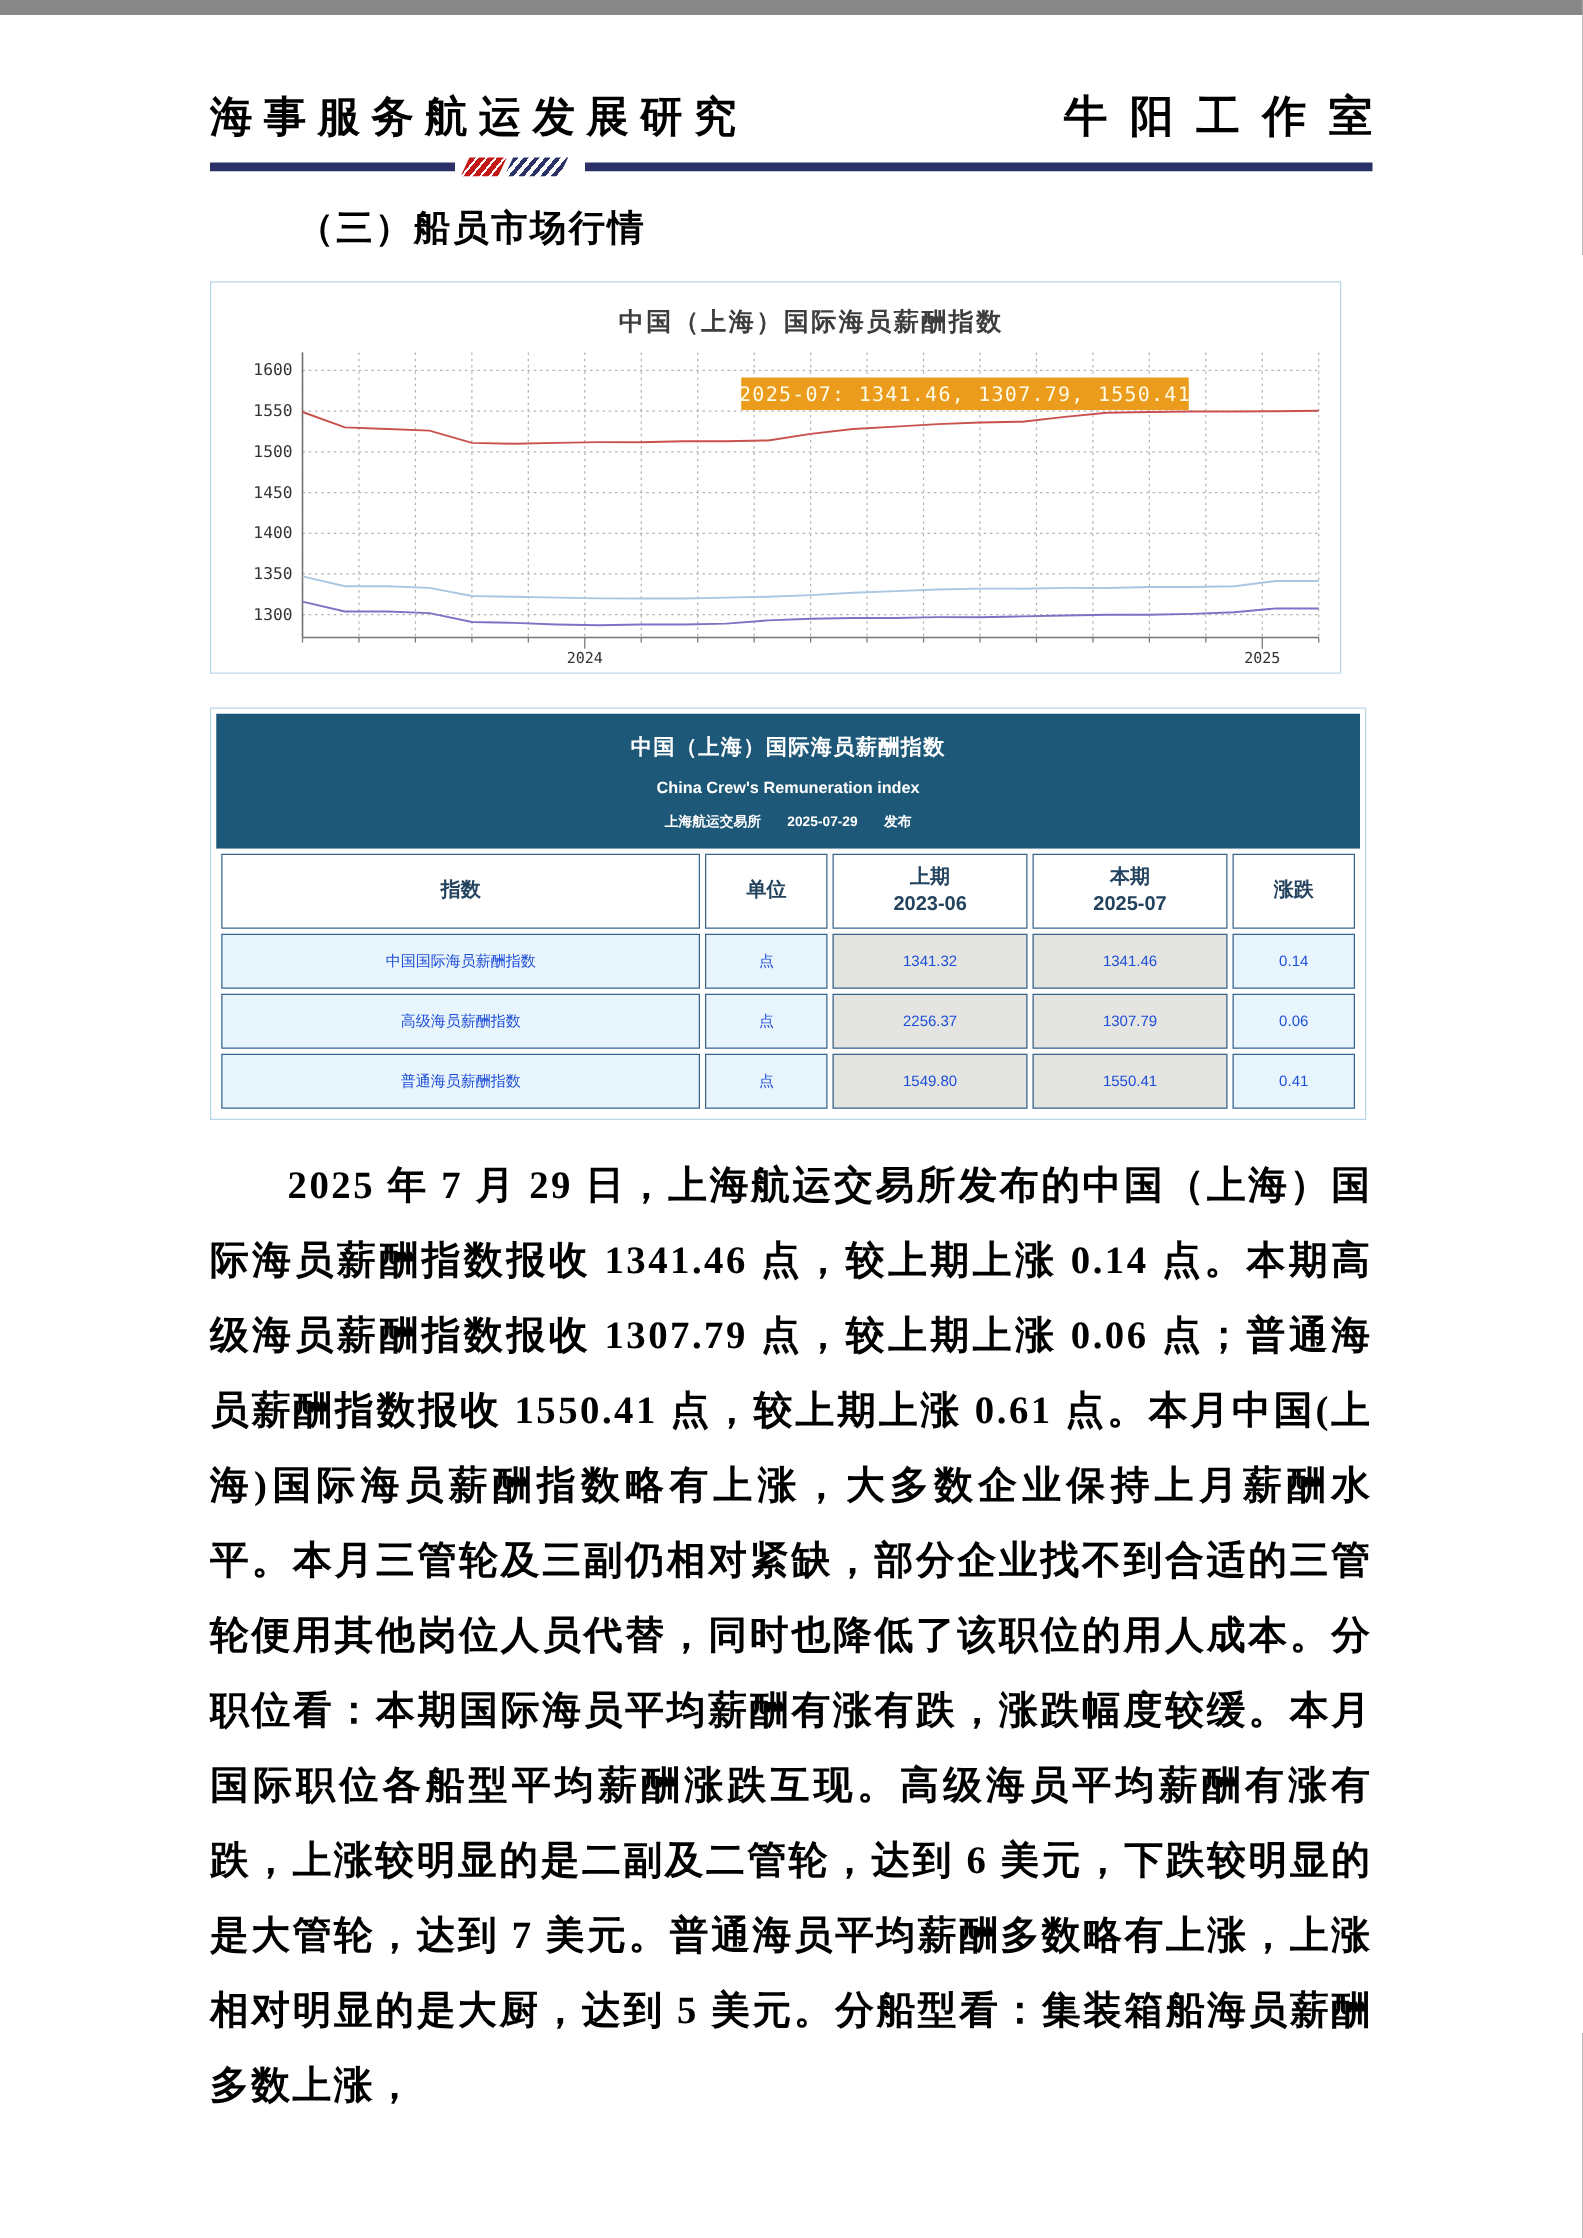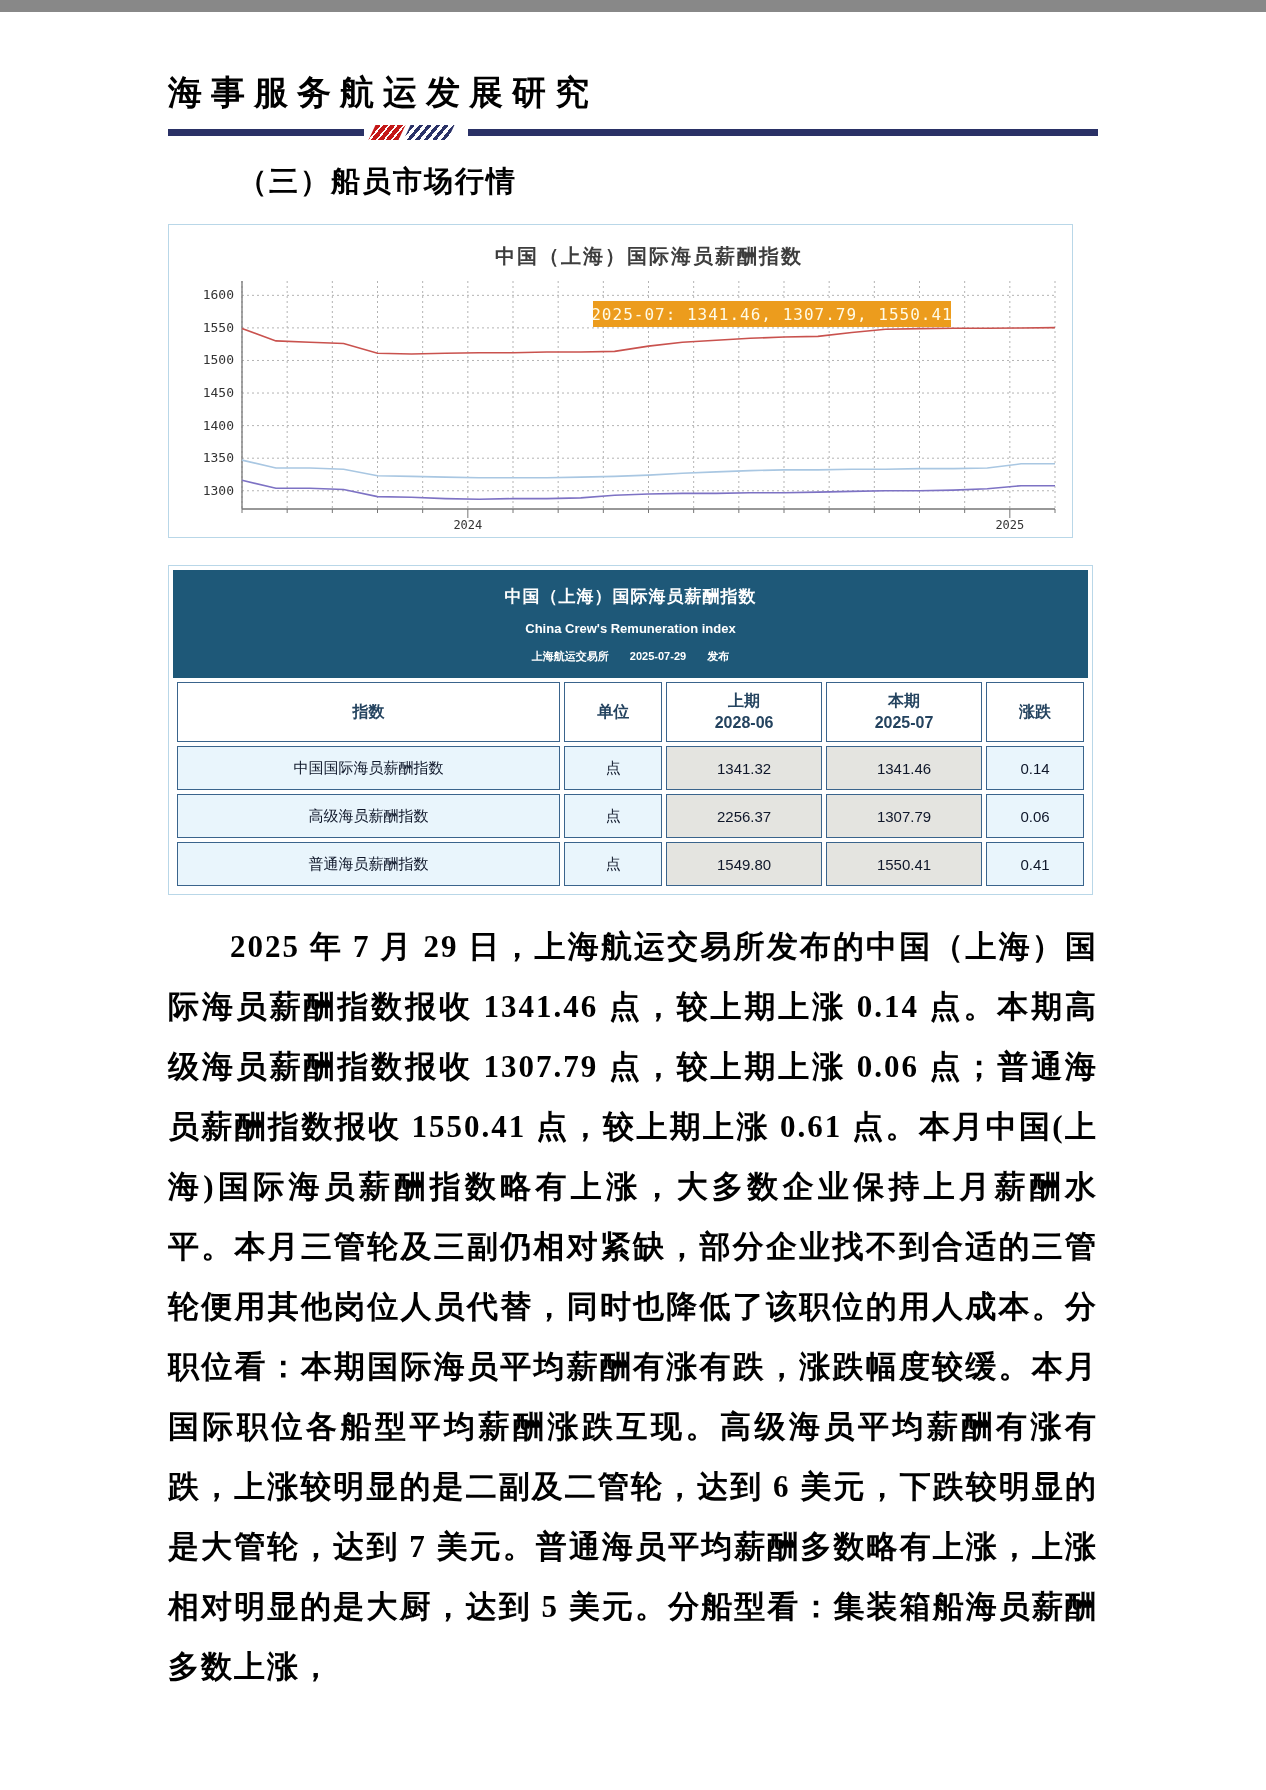--- a/index.html
+++ b/index.html
@@ -34,37 +34,38 @@
   
   .table-frame{margin-top:27px;width:925px;box-sizing:border-box;border:1px solid #b9d7e8;padding:4px;background:#fff;}
   .tbl-banner{background:#1e5878;color:#fff;text-align:center;padding:15px 0 14px 0;}
   .tbl-banner .t1{font-size:17px;font-weight:bold;letter-spacing:1px;}
   .tbl-banner .t2{font-size:13px;font-weight:bold;margin-top:13px;}
   .tbl-banner .t3{font-size:11px;font-weight:bold;margin-top:13px;}
   .tbl-banner .t3 span{margin:0 9px;}
   table.idx{width:100%;border-collapse:separate;border-spacing:4px;background:#fff;table-layout:fixed;}
   table.idx th,table.idx td{border:1px solid #3a648c;text-align:center;vertical-align:middle;}
   table.idx th{background:#fff;color:#24435f;font-weight:bold;font-size:16px;height:56px;line-height:1.35;}
-  table.idx td{height:40px;font-size:15px;color:#0f172a;}
+  table.idx td{height:40px;font-size:12px;color:#1d4ed8;}
   td.c-lite{background:#e9f5fc;}
   td.c-gray{background:#e4e4e0;}
   
   .body-text{
     margin-top:22px;width:930px;font-family:"Liberation Serif","DejaVu Serif",serif;
     font-size:31px;line-height:60px;text-align:justify;text-indent:2em;
     letter-spacing:2px;color:#000;font-weight:bold;
   }
 </style>
 </head>
 <body>
 
 <div class="page">
 
   <div class="masthead">
     <div class="mast-left">海事服务航运发展研究</div>
+    <div class="mast-right">牛阳工作室</div>
   </div>
   <div class="divider">
     <div class="divider-deco">
       <div class="deco-red"></div>
       <div class="deco-stripes"></div>
     </div>
   </div>
 
   <div class="section-heading">（三）船员市场行情</div>
 
@@ -158,21 +159,21 @@
           <col style="width:17.5%">
           <col style="width:17.5%">
           <col style="width:11%">
       </colgroup>
       <thead>
       <tr>
         <th><span>指数</span></th>
         <th><span>单位</span></th>
         <th>
           <div>上期</div>
-          <div>2028-06</div>
+          <div>2023-06</div>
         </th>
         <th>
           <div>本期</div>
           <div>2025-07</div>
         </th>
         <th><span>涨跌</span></th>
       </tr>
       </thead>
       <tbody>
       <tr>

